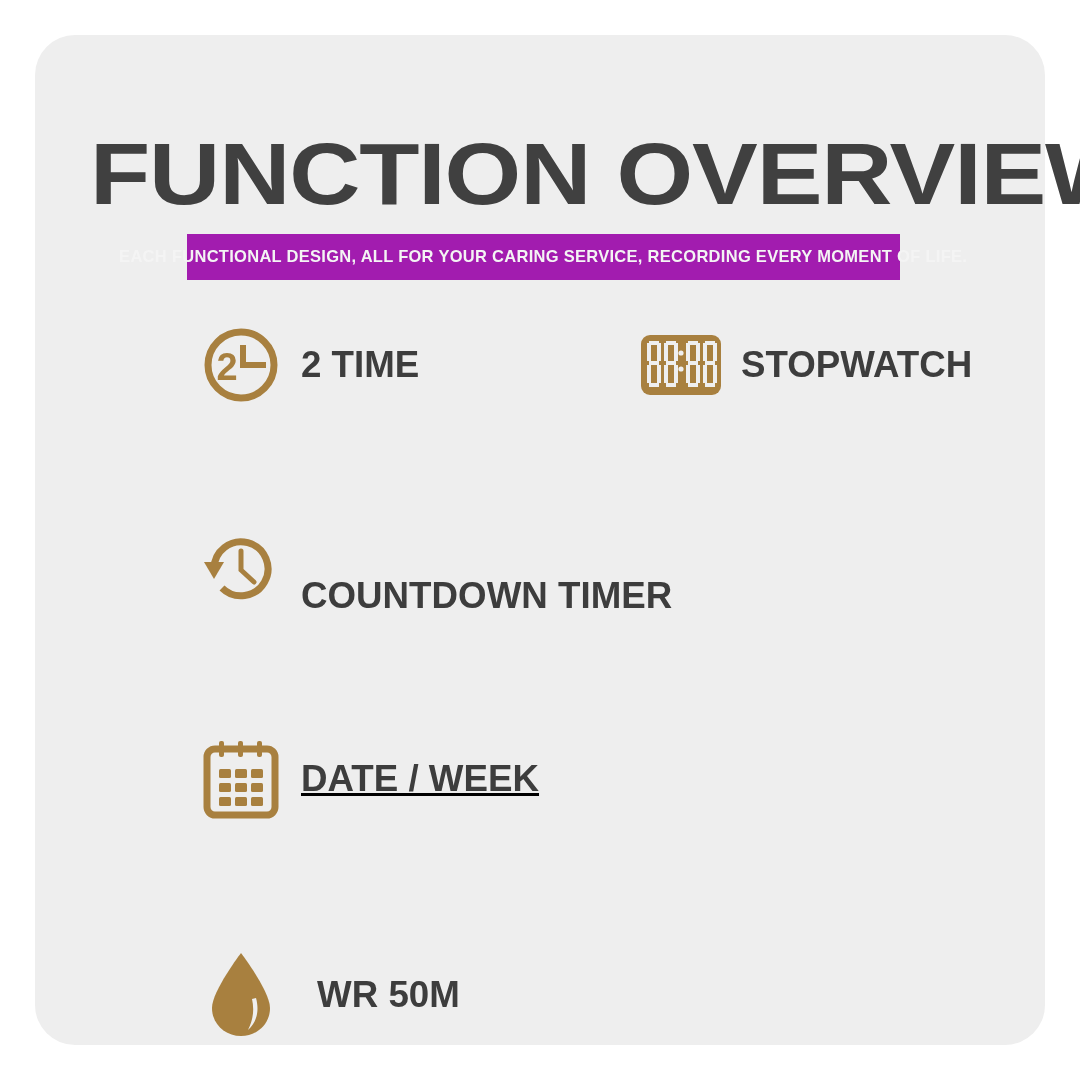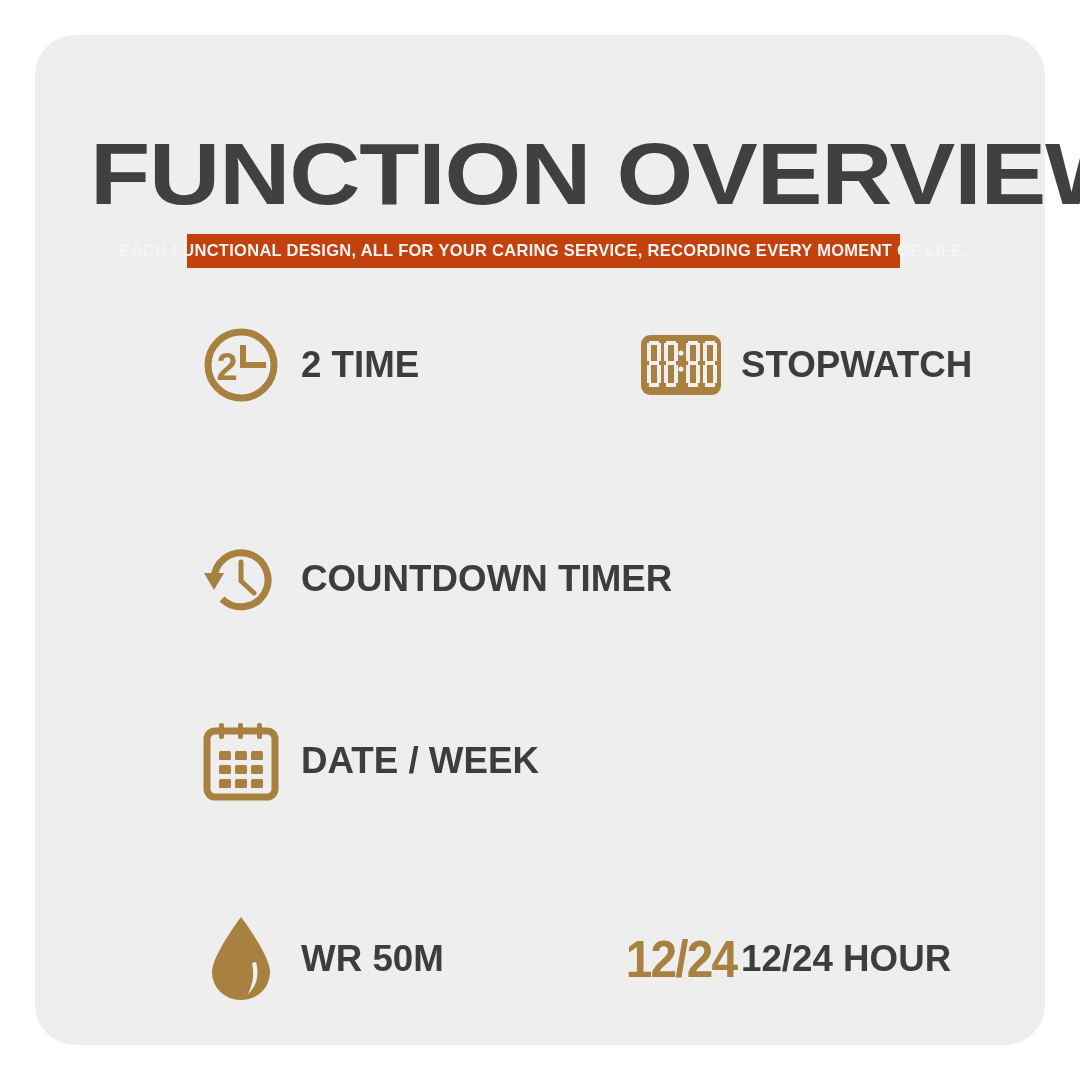--- a/index.html
+++ b/index.html
@@ -27,22 +27,22 @@
     letter-spacing:-1px;
     color:#404040;
     transform:scaleX(1.12);
     transform-origin:left center;
     white-space:nowrap;
     line-height:1;
   }
   .subtitle-bar {
     position:absolute;
     left:152px; top:199px;
-    width:713px; height:34px;
-    background:#c2410c;
+    width:713px; height:46px;
+    background:#a21caf;
     display:flex;
     align-items:center;
     justify-content:center;
   }
   .subtitle-text {
     font-family:"Liberation Sans Narrow","Liberation Sans",sans-serif;
     font-size:17px;
     font-weight:bold;
     color:#f4f4f4;
     letter-spacing:0.3px;
@@ -56,23 +56,23 @@
   }
   .feature {
     position:absolute;
     display:flex;
     align-items:center;
     height:110px;
   }
   .feature.col0 { left:160px; }
   .feature.col1 { left:600px; }
   .feature.row0 { top:10px; }
-  .feature.row1 { top:224px; }
-  .feature.row2 { top:406px; }
-  .feature.row3 { top:604px; }
+  .feature.row1 { top:204px;align-items:flex-end; }
+  .feature.row2 { top:424px;text-decoration:underline; }
+  .feature.row3 { top:640px;gap:16px; }
 
   .icon-box {
     width:92px; height:92px;
     display:flex; align-items:center; justify-content:center;
     flex:0 0 92px;
   }
   .feature-label {
     font-family:"Liberation Sans Narrow","Liberation Sans",sans-serif;
     font-size:36px;
     font-weight:bold;
@@ -207,21 +207,15 @@
     <div class="feature col0 row3">
       <div class="icon-box">
         <svg width="70" height="88" viewBox="0 0 70 88">
           <path d="M35 2 C35 2 6 40 6 57 C6 73 19 85 35 85 C51 85 64 73 64 57 C64 40 35 2 35 2 Z" fill="#a8803f"></path>
           <path d="M50 47 C53 58 52 70 42 79 C48 67 48 57 46 48 Z" fill="#efefef"></path>
         </svg>
       </div>
       <div class="feature-label">WR 50M</div>
     </div>
 
-    <div class="feature col1 row3">
-      <div class="icon-box">
-        <span class="icon-text">12/24</span>
-      </div>
-      <div class="feature-label">12/24 HOUR</div>
-    </div>
 
   </div>
 </div>
 
 </body></html>

